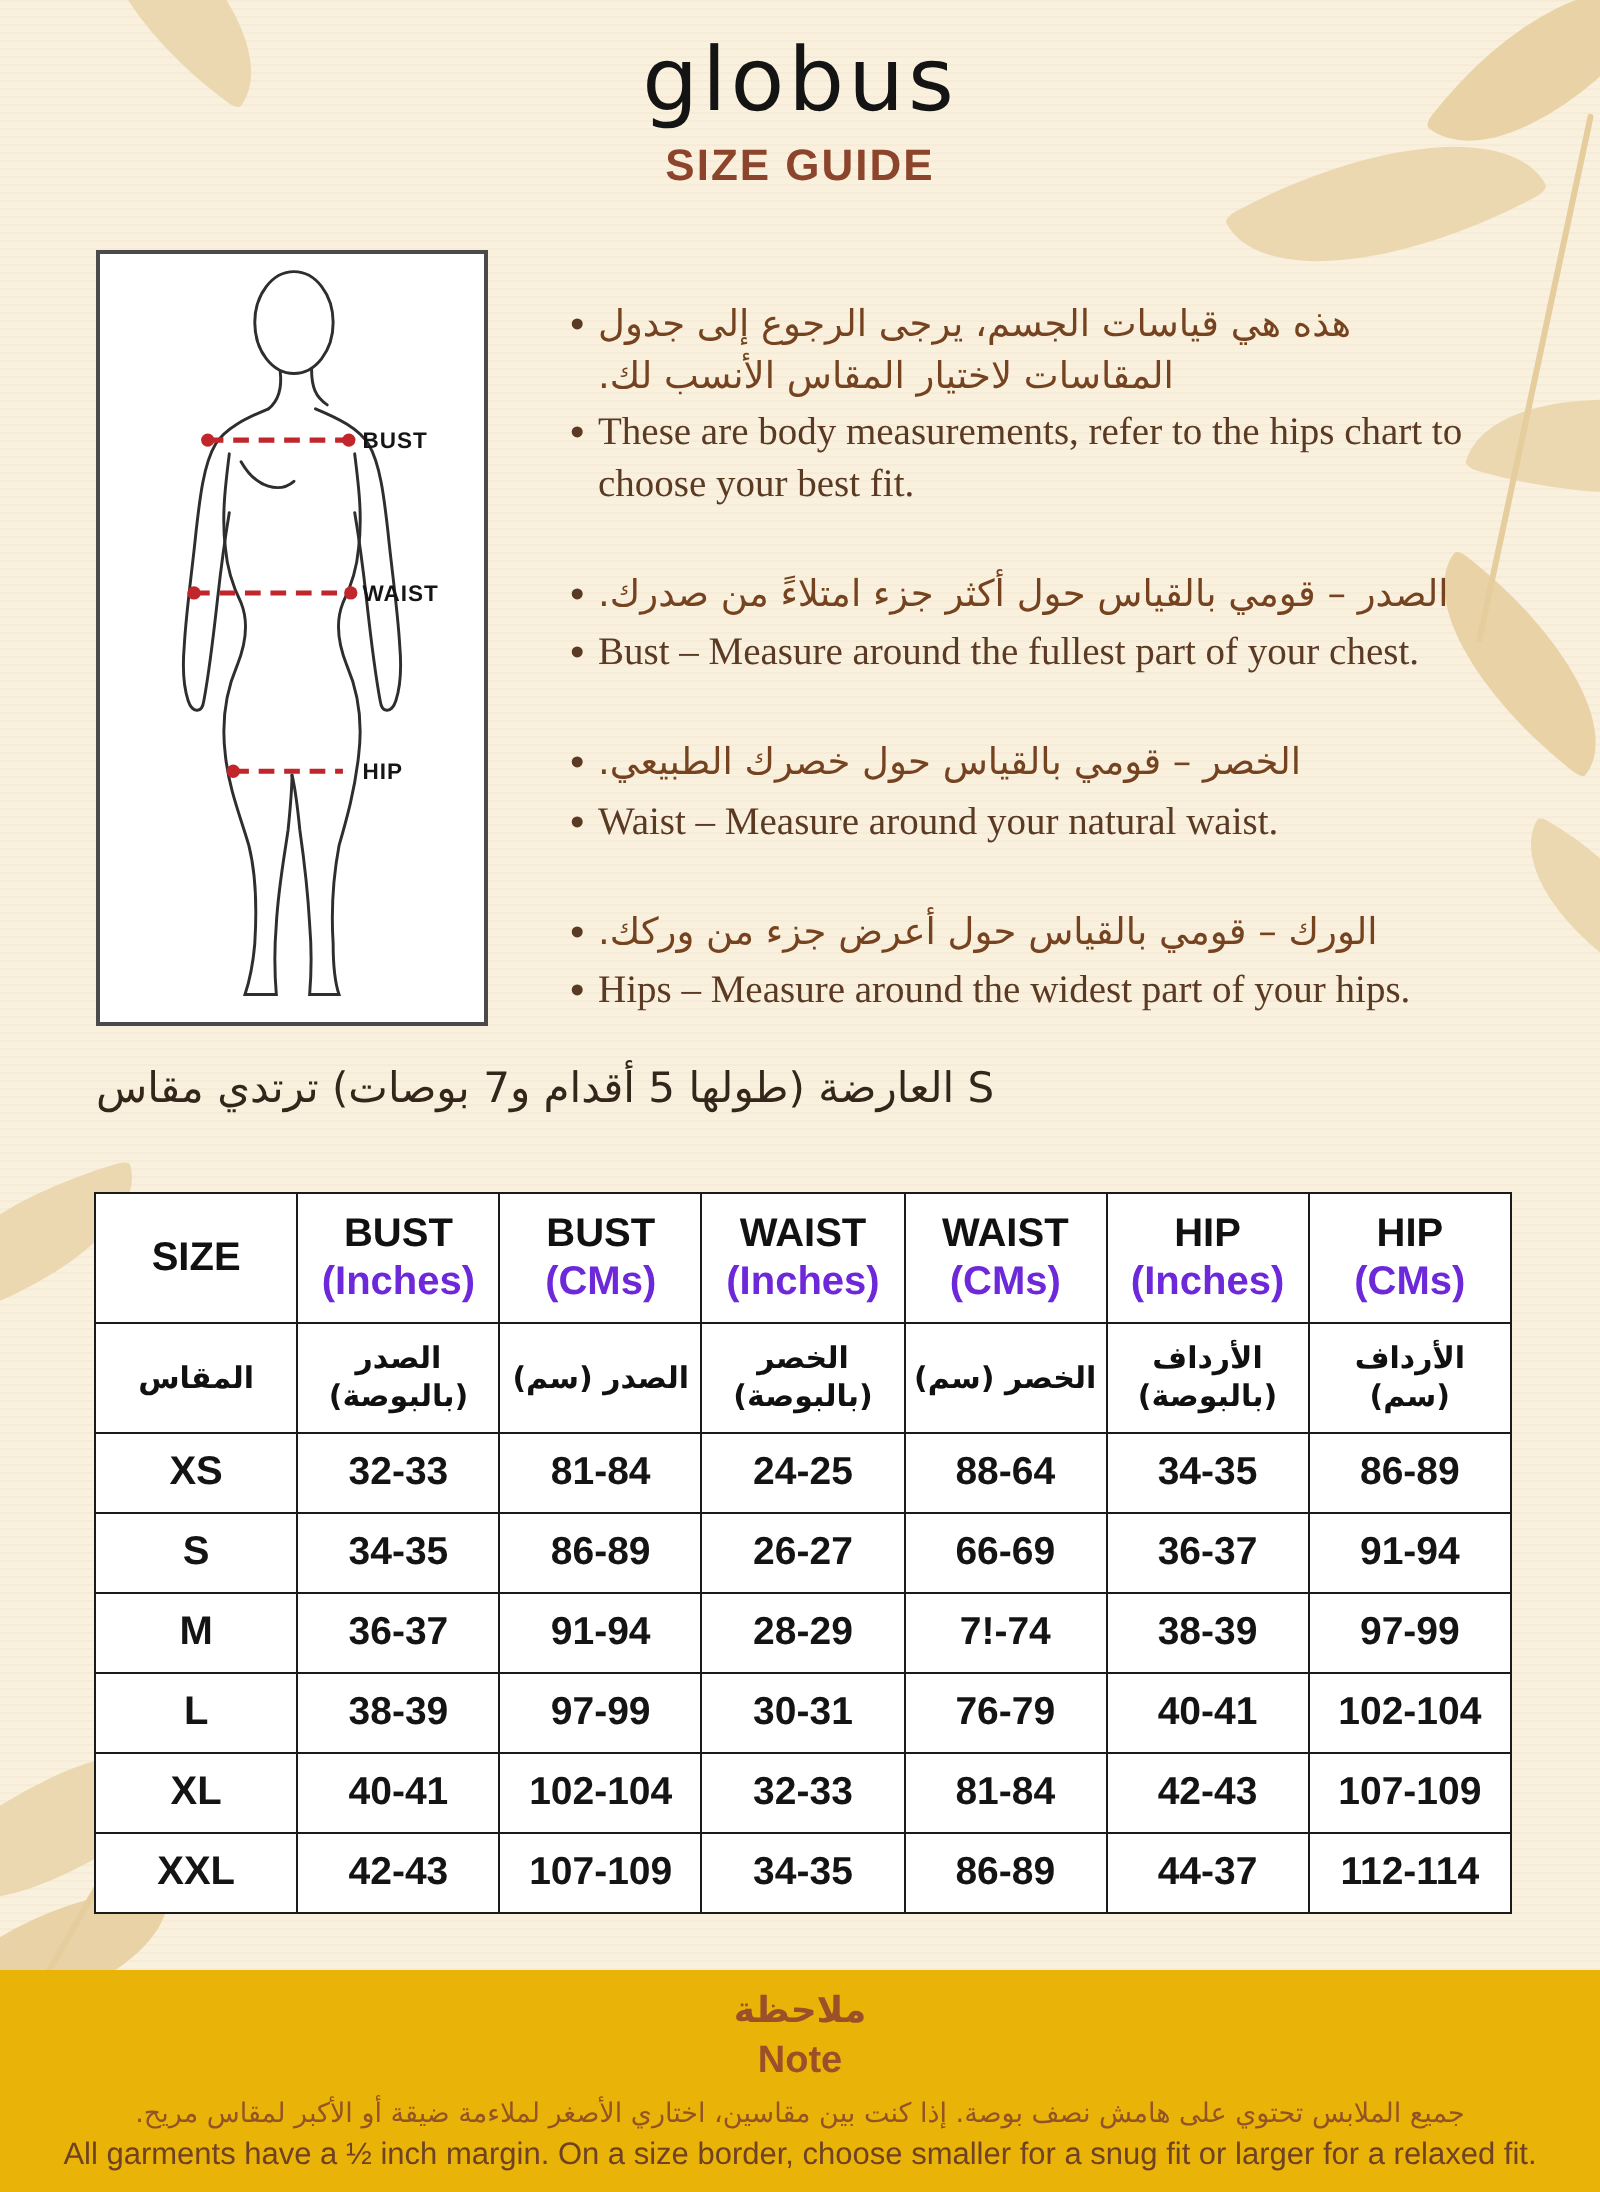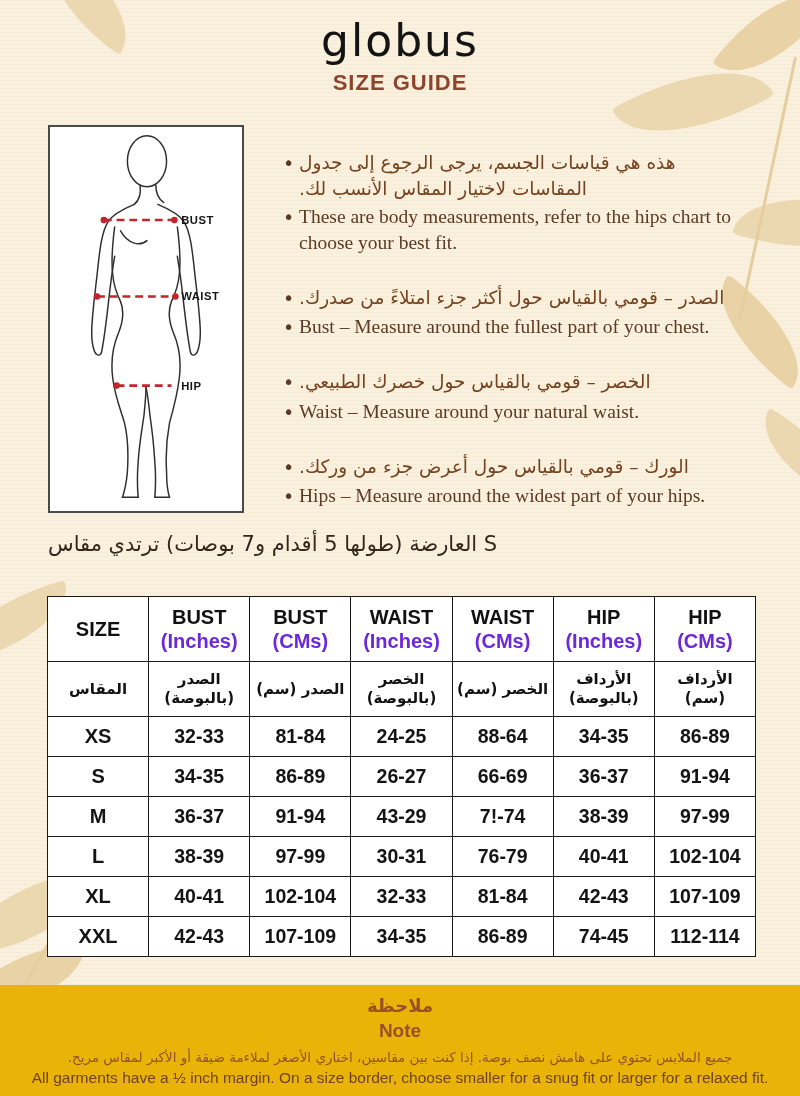--- a/index.html
+++ b/index.html
@@ -287,21 +287,21 @@
         <td>86-89</td>
         <td>26-27</td>
         <td>66-69</td>
         <td>36-37</td>
         <td>91-94</td>
       </tr>
       <tr class="data-row">
         <td class="size-cell">M</td>
         <td>36-37</td>
         <td>91-94</td>
-        <td>43-29</td>
+        <td>28-29</td>
         <td>7!-74</td>
         <td>38-39</td>
         <td>97-99</td>
       </tr>
       <tr class="data-row">
         <td class="size-cell">L</td>
         <td>38-39</td>
         <td>97-99</td>
         <td>30-31</td>
         <td>76-79</td>
@@ -316,21 +316,21 @@
         <td>81-84</td>
         <td>42-43</td>
         <td>107-109</td>
       </tr>
       <tr class="data-row">
         <td class="size-cell">XXL</td>
         <td>42-43</td>
         <td>107-109</td>
         <td>34-35</td>
         <td>86-89</td>
-        <td>74-45</td>
+        <td>44-37</td>
         <td>112-114</td>
       </tr>
     </tbody>
   </table>
 
   <div class="note-band">
     <div class="note-head-ar">ملاحظة</div>
     <div class="note-head-en">Note</div>
     <div class="note-body-ar">جميع الملابس تحتوي على هامش نصف بوصة. إذا كنت بين مقاسين، اختاري الأصغر لملاءمة ضيقة أو الأكبر لمقاس مريح.</div>
     <div class="note-body-en">All garments have a ½ inch margin. On a size border, choose smaller for a snug fit or larger for a relaxed fit.</div>

